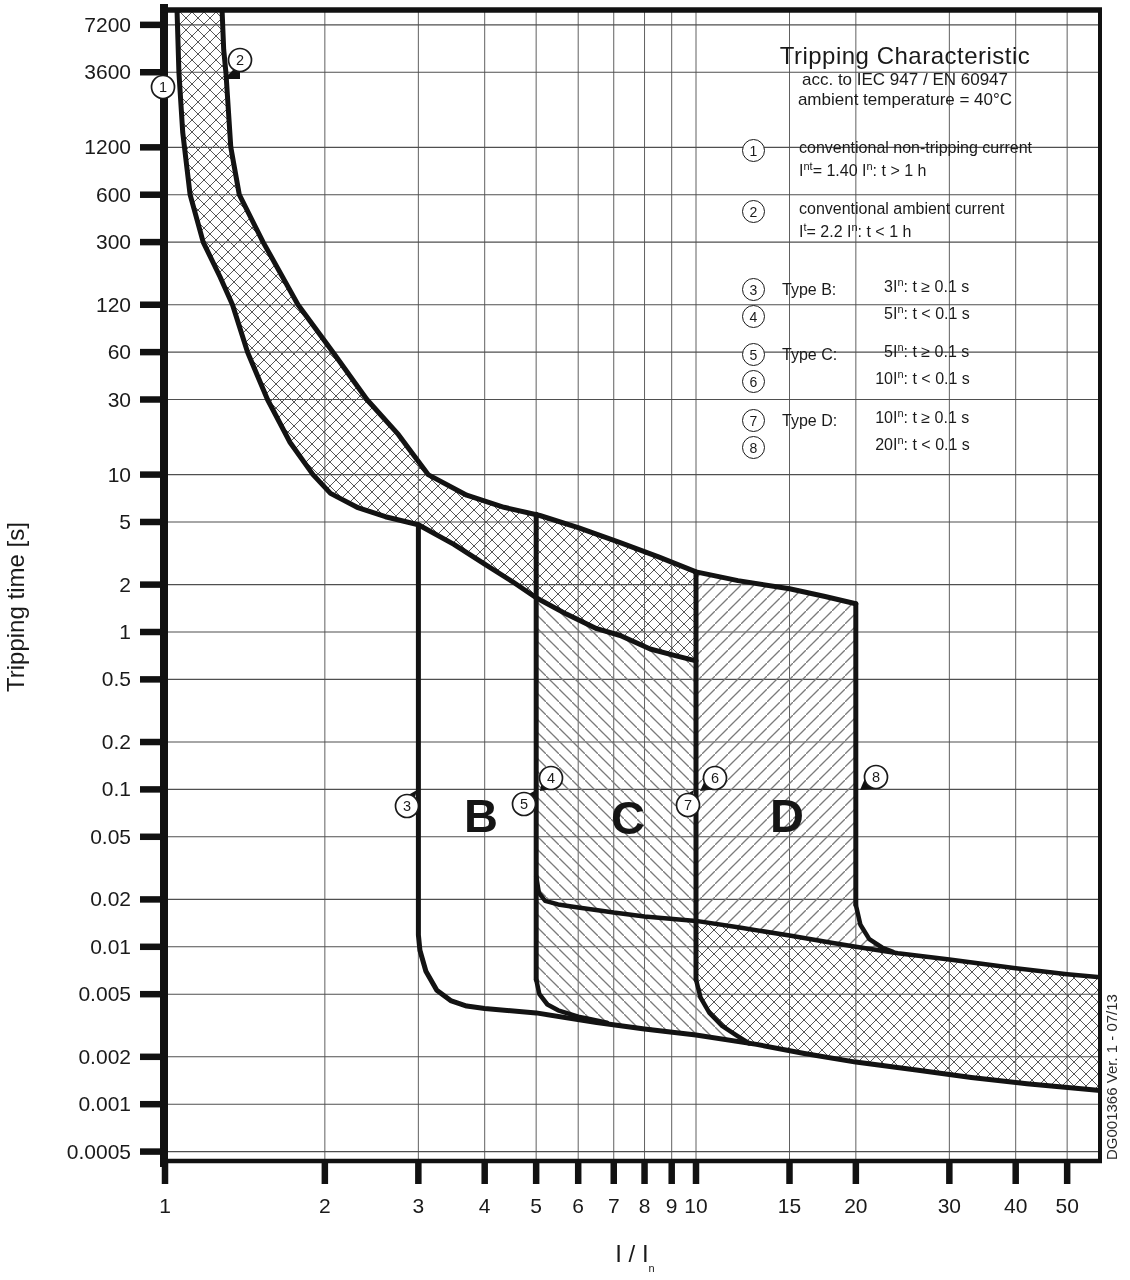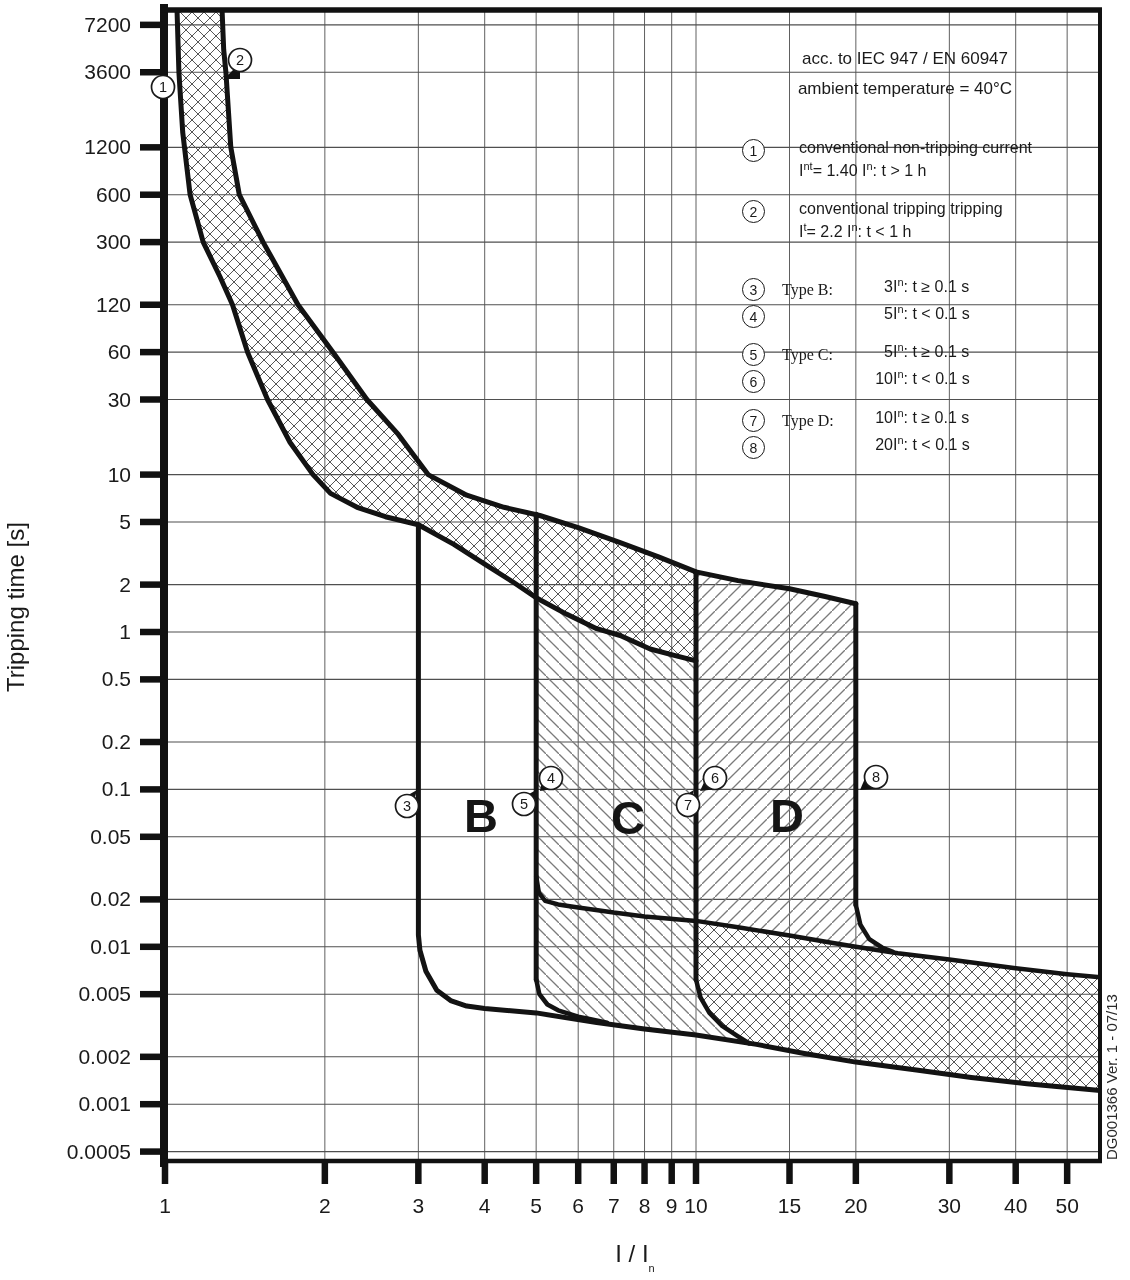--- a/index.html
+++ b/index.html
@@ -2,36 +2,36 @@
 <html><head>
 <meta charset="utf-8">
 <style>
   html,body{margin:0;padding:0;background:#fff;}
   #page{position:relative;width:1130px;height:1280px;background:#fff;
         font-family:"Liberation Sans",sans-serif;color:#1a1a1a;overflow:hidden;padding-left:48px;}
   #chart-svg{position:absolute;left:0;top:0;}
   .abs{position:absolute;}
   #title-block{left:720px;top:42px;width:370px;text-align:center;}
   #chart-title{font-size:24px;letter-spacing:.5px;}
-  .subtitle{font-size:17px;margin-top:7px;}
+  .subtitle{font-size:17px;}
   #y-axis-title{left:2px;top:692px;transform:rotate(-90deg);transform-origin:0 0;
                 font-size:24px;white-space:nowrap;width:210px;}
   #x-axis-title{left:555px;top:1240px;width:160px;text-align:center;font-size:24px;}
   #doc-ref{left:1103px;top:1160px;transform:rotate(-90deg);transform-origin:0 0;
            font-size:15px;white-space:nowrap;color:#2a2a2a;}
   sub.s{font-size:11px;position:relative;top:4px;line-height:0;}
   
   #legend{left:742px;top:139px;width:380px;}
   .lgroup{position:absolute;left:0;display:flex;}
   .lg-circles{width:40px;display:flex;flex-direction:column;align-items:flex-start;}
   .lcirc{width:23px;height:23px;border:1.6px solid #1a1a1a;border-radius:50%;
          display:flex;align-items:center;justify-content:center;font-size:14px;
          background:#fff;box-sizing:border-box;}
   .lcirc + .lcirc{margin-top:4px;}
-  .lg-label{width:68px;font-size:16px;padding-top:3px;font-family:Liberation Serif, serif;}
+  .lg-label{width:68px;font-size:16px;padding-top:3px;}
   .lg-rows{flex:1;}
   .lg-row{height:27px;font-size:16px;display:flex;align-items:flex-start;margin-left:17px;}
   .lg-row.tall{height:23px;}
   .num{display:inline-block;width:26px;text-align:right;}
 </style>
 </head>
 <body>
 
 <div id="page">
   <svg id="chart-svg" width="1130" height="1280">
@@ -228,22 +228,23 @@
           <text x="688" y="810" text-anchor="middle" font-size="14.5" fill="#1a1a1a">7</text>
         </g>
         <g>
           <circle cx="876" cy="777" r="11.5" fill="#fff" stroke="#1a1a1a" stroke-width="1.7"></circle>
           <text x="876" y="782" text-anchor="middle" font-size="14.5" fill="#1a1a1a">8</text>
         </g>
       </g>
     </svg>
 
   <div class="abs" id="title-block">
+    <div id="chart-title">Tripping Characteristic</div>
     <div class="subtitle">acc. to IEC 947 / EN 60947</div>
-    <div class="subtitle" style="margin-top:10px;">ambient temperature = 40°C</div>
+    <div class="subtitle" style="margin-top:0;">ambient temperature = 40°C</div>
   </div>
 
   <div class="abs" id="legend">
       <div class="lgroup" style="top: 0px;">
         <div class="lg-circles">
           <div class="lcirc">1</div>
         </div>
         <div class="lg-rows">
           <div class="lg-row tall">
             <span>conventional non-tripping current</span>
@@ -256,21 +257,21 @@
             <span> :  t &gt; 1 h</span>
           </div>
         </div>
       </div>
       <div class="lgroup" style="top: 61px;">
         <div class="lg-circles">
           <div class="lcirc">2</div>
         </div>
         <div class="lg-rows">
           <div class="lg-row tall">
-            <span>conventional tripping tripping</span>
+            <span>conventional ambient current</span>
           </div>
           <div class="lg-row tall">
             <span>I</span>
             <sub class="s">t</sub>
             <span> = 2.2 I</span>
             <sub class="s">n</sub>
             <span> :  t &lt; 1 h</span>
           </div>
         </div>
       </div>

